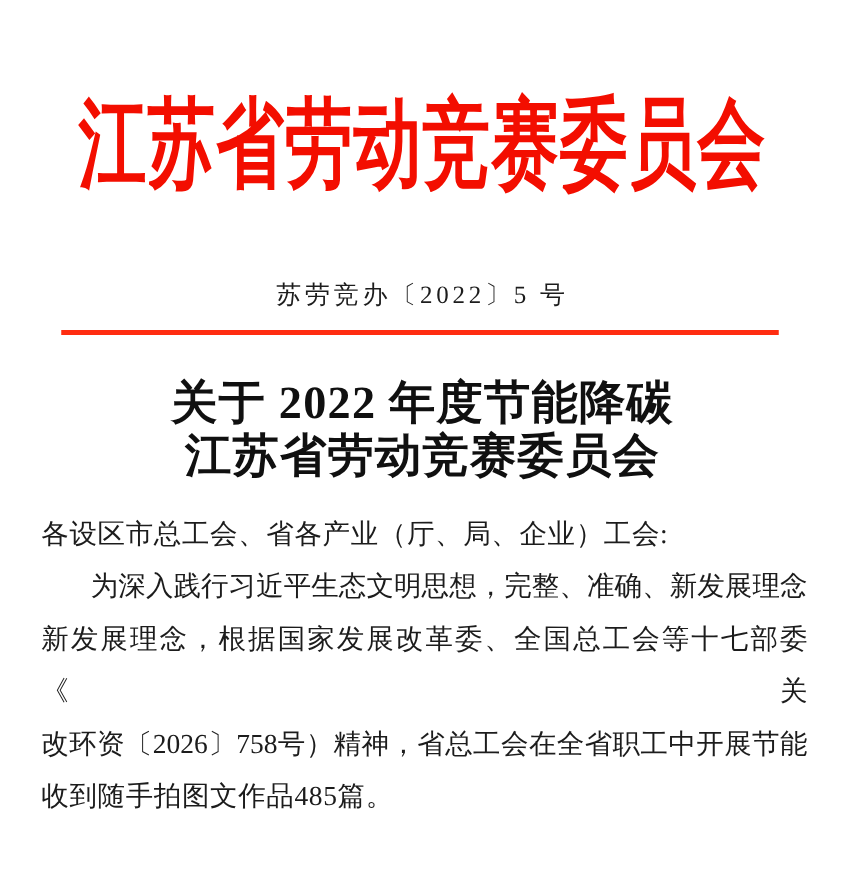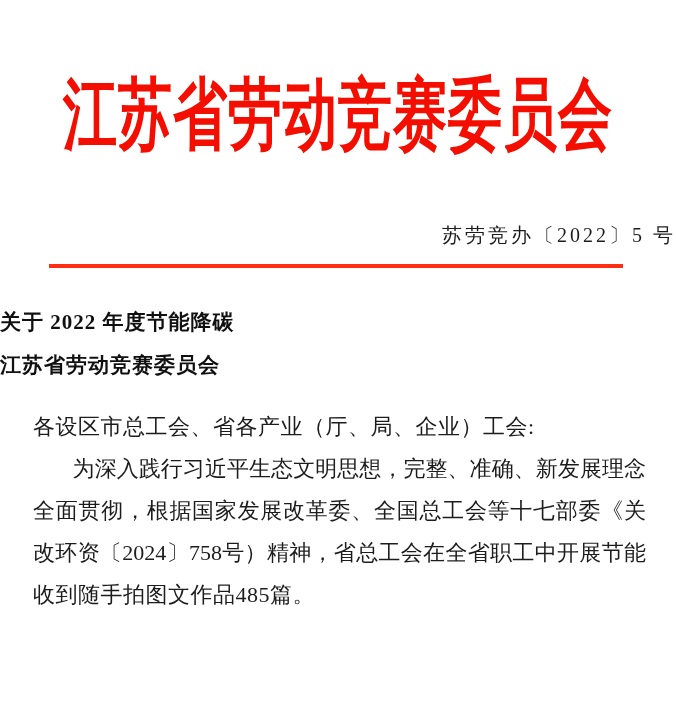--- a/index.html
+++ b/index.html
@@ -28,39 +28,40 @@
     white-space: nowrap;
     line-height: 54px;
     transform: scaleY(1.45);
     transform-origin: 50% 0;
   }
   .doc-number {
     position: absolute;
     top: 222px;
     left: 0;
     width: 100%;
-    text-align: right;
+    text-align: center;
     font-size: 20px;
     letter-spacing: 3px;
     color: #1c1c1c;
   }
   .red-line {
     position: absolute;
     top: 264px;
     left: 49px;
     width: 574px;
     height: 4px;
     background: #ff2d11;
   }
   .doc-title {
     position: absolute;
     top: 301px;
     left: 0;
     width: 100%;
-    font-size: 21px;
+    text-align: center;
+    font-size: 37px;
     font-weight: 700;
     line-height: 43px;
     letter-spacing: 1px;
     color: #101010;
   }
   .body-text {
     position: absolute;
     top: 406px;
     left: 33px;
     right: 30px;
@@ -94,18 +95,18 @@
   <div class="red-line"></div>
 
   <div class="doc-title">
     <div>关于 2022 年度节能降碳</div>
     <div>江苏省劳动竞赛委员会</div>
   </div>
 
   <div class="body-text">
     <div class="line natural">各设区市总工会、省各产业（厅、局、企业）工会:</div>
     <div class="line indent">为深入践行习近平生态文明思想，完整、准确、新发展理念</div>
-    <div class="line">全面贯彻，根据国家发展改革委、全国总工会等十七部委《关</div>
-    <div class="line">改环资〔2024〕758号）精神，省总工会在全省职工中开展节能</div>
+    <div class="line">新发展理念，根据国家发展改革委、全国总工会等十七部委《关</div>
+    <div class="line">改环资〔2026〕758号）精神，省总工会在全省职工中开展节能</div>
     <div class="line natural">收到随手拍图文作品485篇。</div>
   </div>
 
 </div>
 
 </body></html>

